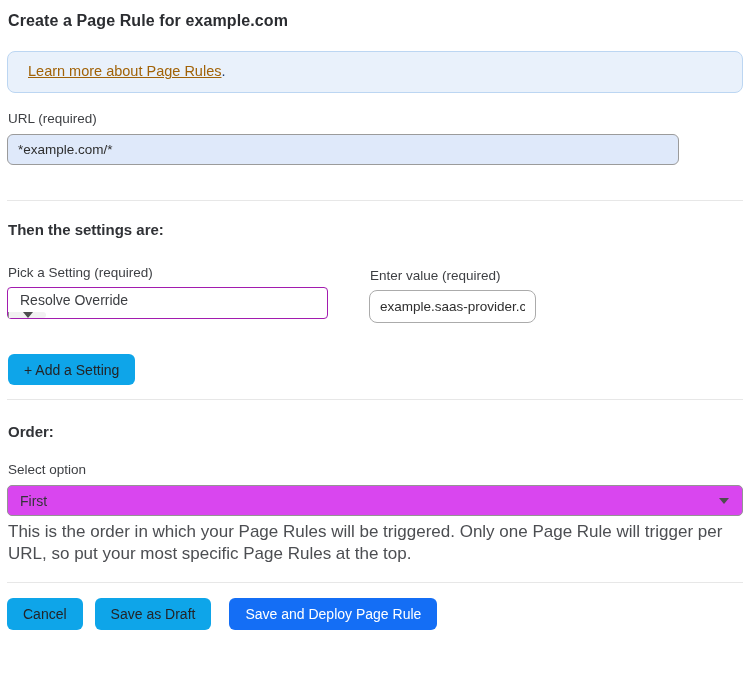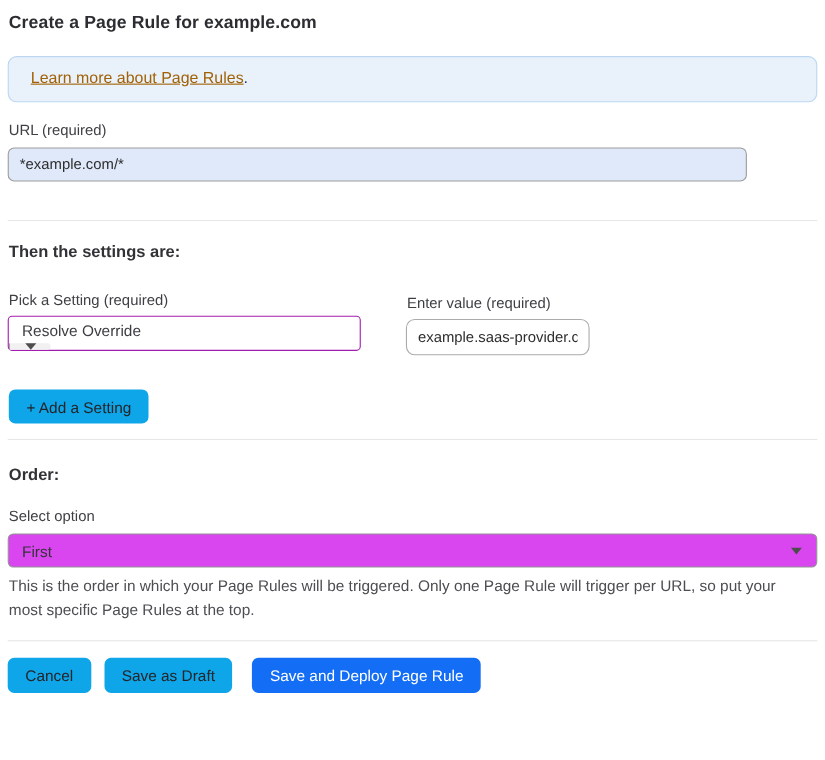--- a/index.html
+++ b/index.html
@@ -156,21 +156,21 @@
     font-size: 14px;
     color: #333538;
     cursor: pointer;
   }
   .select-box .caret {
     position: absolute;
     right: 13px;
     top: 12px;
   }
   .help-text {
-    font-size: 14px;
+    font-size: 17px;
     color: #4c4e52;
     line-height: 22px;
     margin: 5px 0 12px 1px;
     max-width: 720px;
   }
   .divider-3 { margin-top: 17px; }
   .actions {
     display: flex;
     align-items: center;
     margin-top: 15px;

